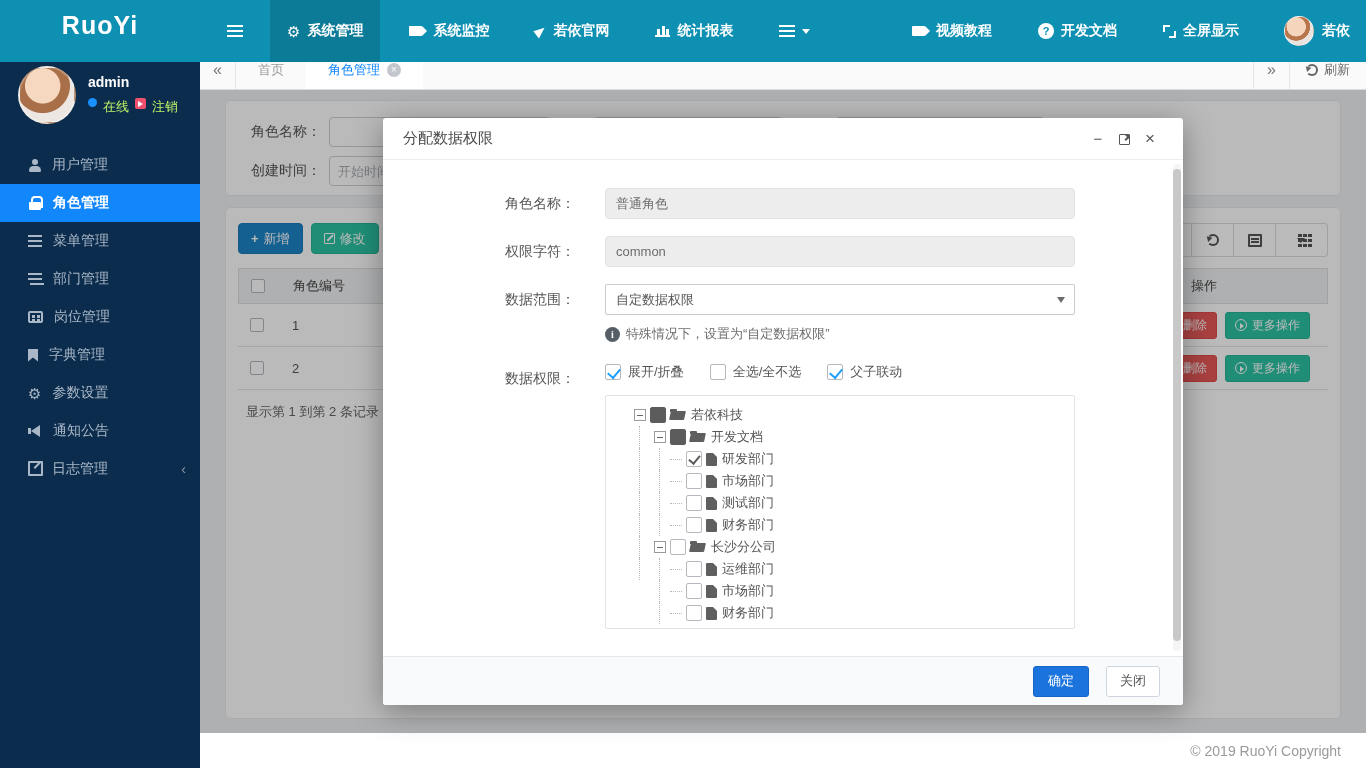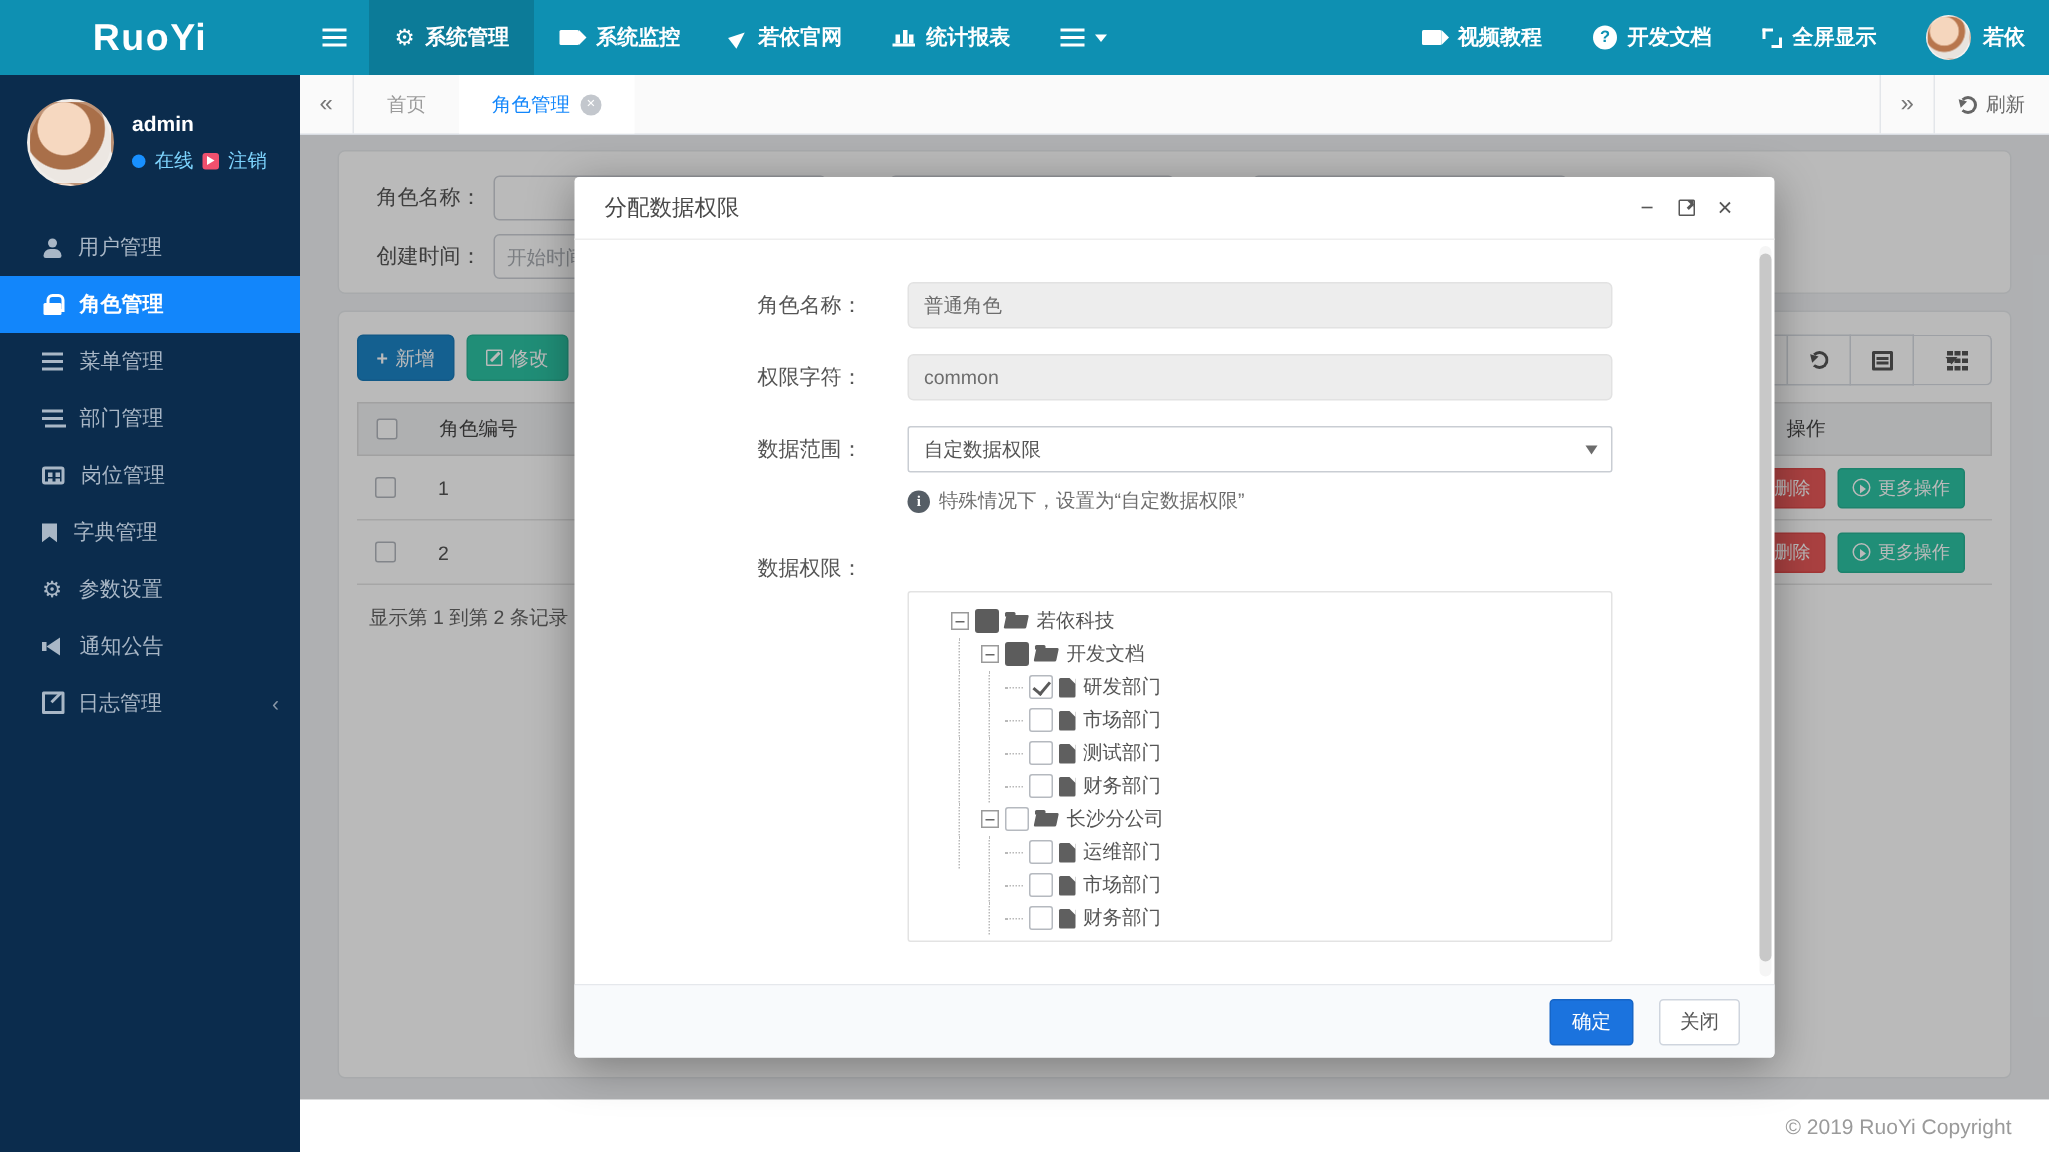--- a/index.html
+++ b/index.html
@@ -1,21 +1,21 @@
 <!DOCTYPE html>
 <html><head>
 <meta charset="utf-8">
 <style>
   * { margin:0; padding:0; box-sizing:border-box; }
   html,body { width:1366px; height:768px; overflow:hidden; }
   body { font-family:"Liberation Sans","DejaVu Sans",sans-serif; font-size:14px; color:#555; background:#f0f2f5; }
   .stage { position:relative; width:1366px; height:768px; overflow:hidden; background:#fff; }
 
   
-  .navbar { position:absolute; left:0; top:0; width:1366px; height:50px; background:#0e90b2; display:flex; align-items:stretch; z-index:20; }
+  .navbar { position:absolute; left:0; top:0; width:1366px; height:62px; background:#0e90b2; display:flex; align-items:stretch; z-index:20;gap:12px; }
   .logo { width:200px; color:#fff; font-size:25px; font-weight:bold; text-align:center; line-height:50px; letter-spacing:1px; }
   .nav-burger { width:46px; display:flex; align-items:center; justify-content:center; color:#fff; cursor:pointer; }
   .nav-item { display:flex; align-items:center; gap:7px; padding:0 17px; color:#fff; font-size:14px; font-weight:bold; cursor:pointer; }
   .nav-item.active { background:rgba(0,0,0,.14); }
   .nav-spacer { flex:1; }
   .nav-user { display:flex; align-items:center; gap:8px; padding:0 16px; color:#fff; font-weight:bold; }
   .avatar-sm { width:30px; height:30px; border-radius:50%; background:radial-gradient(circle at 40% 35%, #f5d6bd 0 38%, #b8764d 40% 55%, #e8e3de 57%); border:1px solid rgba(255,255,255,.5); }
 
   
   .ic { display:inline-block; position:relative; color:inherit; }
@@ -33,21 +33,21 @@
   .i-qcircle::after { content:'?'; position:absolute; left:0; top:0; width:16px; line-height:16px; text-align:center; color:#0e90b2; font-size:11px; font-weight:bold; }
   .i-full { width:13px; height:13px; }
   .i-full::before { content:''; position:absolute; left:0; top:0; width:5px; height:5px; border-top:2px solid currentColor; border-left:2px solid currentColor; }
   .i-full::after { content:''; position:absolute; right:0; bottom:0; width:5px; height:5px; border-bottom:2px solid currentColor; border-right:2px solid currentColor; }
 
   
   .sidebar { position:absolute; left:0; top:50px; width:200px; height:718px; background:#0b2c4d; z-index:15; }
   .side-user { padding:16px 18px 12px; overflow:hidden; }
   .avatar-lg { float:left; width:58px; height:58px; border-radius:50%; background:radial-gradient(circle at 42% 33%, #f6d8c0 0 36%, #a96f49 38% 56%, #ece7e2 58%); border:2px solid rgba(255,255,255,.25); margin-right:12px; }
   .side-user-name { color:#fff; font-weight:bold; font-size:14px; padding-top:8px; }
-  .side-user-row { display:flex; align-items:center; gap:6px; margin-top:8px; color:#7dd3fc; font-size:13px; }
+  .side-user-row { display:flex; align-items:flex-start; gap:6px; margin-top:8px; color:#bef264; font-size:13px; }
   .dot-online { width:9px; height:9px; border-radius:50%; background:#1890ff; }
   .i-signout { width:11px; height:11px; border-radius:2px; background:#f0506e; }
   .i-signout::after { content:''; position:absolute; left:3px; top:2.5px; border-top:3px solid transparent; border-bottom:3px solid transparent; border-left:5px solid #fff; }
   .menu { margin-top:10px; }
   .menu-item { display:flex; align-items:center; gap:11px; height:38px; padding-left:28px; color:#a9b7c6; font-size:14px; cursor:pointer; position:relative; }
   .menu-item.active { background:#1286fb; color:#fff; font-weight:bold; }
   .menu-chevron { position:absolute; right:14px; font-size:14px; color:#8a98a8; }
   .i-user { width:13px; height:13px; }
   .i-user::before { content:''; position:absolute; left:3.5px; top:0; width:6px; height:6px; border-radius:50%; background:currentColor; }
   .i-user::after { content:''; position:absolute; left:0.5px; bottom:0; width:12px; height:6px; border-radius:6px 6px 2px 2px; background:currentColor; }
@@ -379,20 +379,34 @@
           <span>自定数据权限</span>
           <span class="sel-caret"></span>
         </div>
       </div>
       <div class="hint">
         <span class="i-info"></span>
         <span>特殊情况下，设置为“自定数据权限”</span>
       </div>
       <div class="frow" style="margin-bottom:0;">
         <span class="flabel">数据权限：</span>
+        <div class="optrow">
+          <label class="opt">
+            <span class="cb checked-blue"></span>
+            <span>展开/折叠</span>
+          </label>
+          <label class="opt">
+            <span class="cb"></span>
+            <span>全选/全不选</span>
+          </label>
+          <label class="opt">
+            <span class="cb checked-blue"></span>
+            <span>父子联动</span>
+          </label>
+        </div>
       </div>
       <div class="treebox">
         <div class="trow">
           <span class="texp"></span>
           <span class="cb partial"></span>
           <span class="ticon i-folder"></span>
           <span class="tlabel">若依科技</span>
         </div>
         <div class="trow">
           <span class="sp vl"></span>

